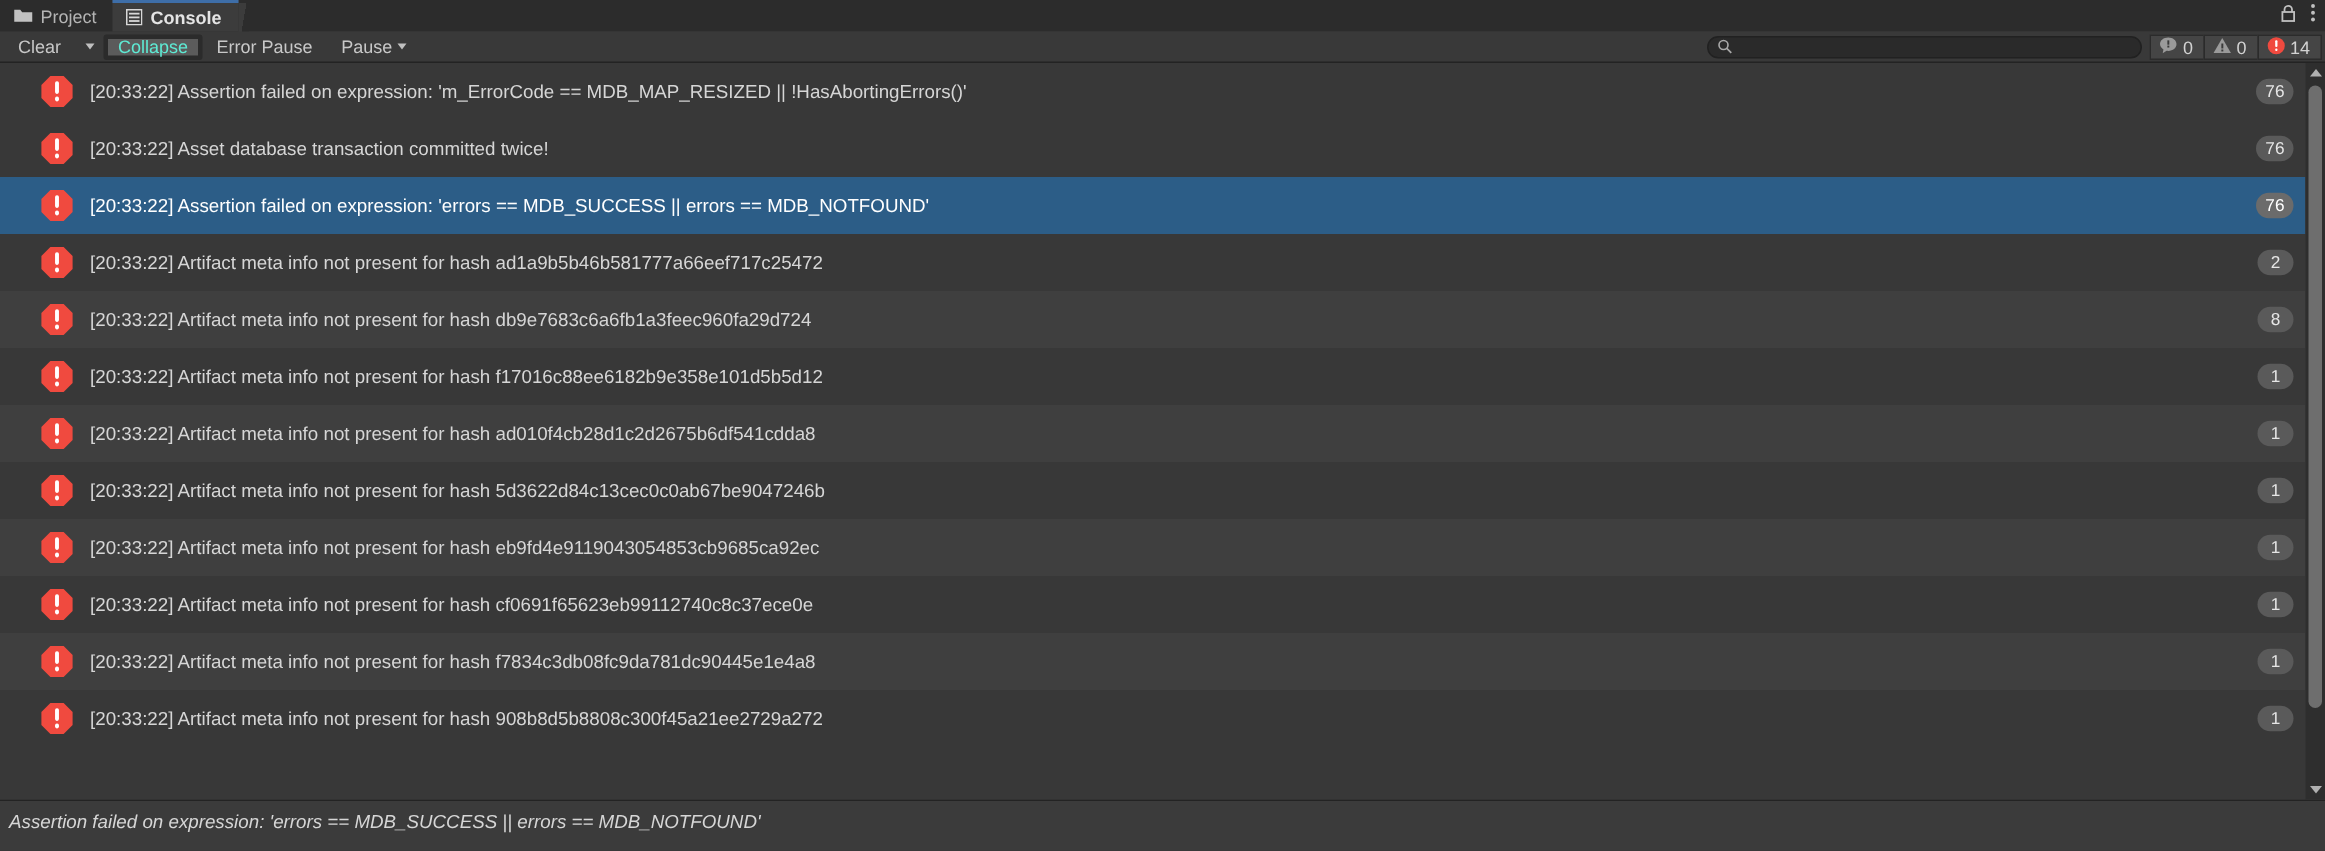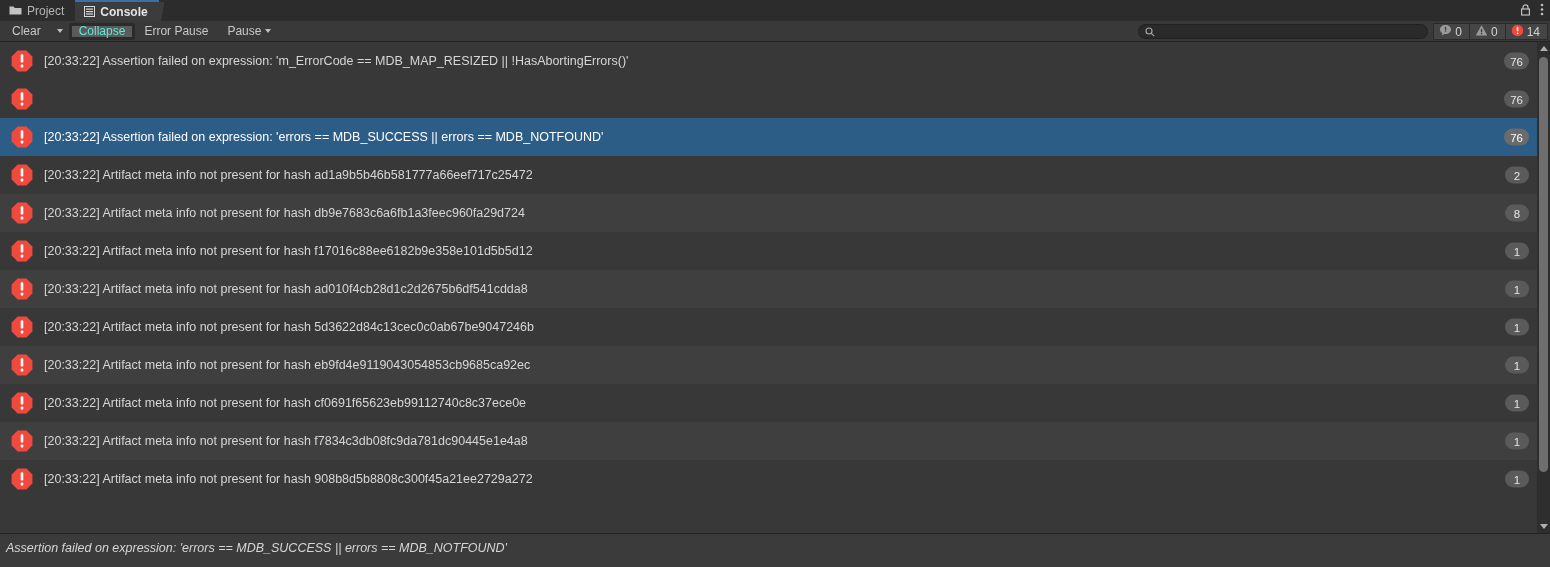--- a/index.html
+++ b/index.html
@@ -162,21 +162,21 @@
   .list {
     position: absolute;
     inset: 0 13px 0 0;
     overflow: hidden;
   }
   .row {
     height: 38px;
     display: flex;
     align-items: center;
     box-sizing: border-box;
-    padding-left: 10px;
+    padding-left: 26px;
     position: relative;
   }
   .row.even { background: #383838; }
   .row.odd  { background: #3f3f3f; }
   .row.sel  { background: #2c5d87; }
   .row-msg {
     font-size: 12.5px;
     color: #d6d6d6;
     margin-left: 10px;
     white-space: nowrap;
@@ -382,20 +382,21 @@
           </svg></span>
         <span class="row-msg">[20:33:22] Assertion failed on expression: 'm_ErrorCode == MDB_MAP_RESIZED || !HasAbortingErrors()'</span>
         <span class="badge">76</span>
       </div>
       <div class="row even">
         <span class="err-ico"><svg width="24" height="24" viewBox="0 0 24 24">
             <path d="M7.6 1.6h8.8L22.4 7.6v8.8L16.4 22.4H7.6L1.6 16.4V7.6z" fill="#f04a3f"></path>
             <rect x="10.7" y="5.2" width="2.6" height="8.4" rx="1.2" fill="#ffffff"></rect>
             <rect x="10.7" y="15.4" width="2.6" height="3.2" rx="1.2" fill="#ffffff"></rect>
           </svg></span>
+        <span class="row-msg">[20:33:22] Asset database transaction committed twice!</span>
         <span class="badge">76</span>
       </div>
       <div class="row sel">
         <span class="err-ico"><svg width="24" height="24" viewBox="0 0 24 24">
             <path d="M7.6 1.6h8.8L22.4 7.6v8.8L16.4 22.4H7.6L1.6 16.4V7.6z" fill="#f04a3f"></path>
             <rect x="10.7" y="5.2" width="2.6" height="8.4" rx="1.2" fill="#ffffff"></rect>
             <rect x="10.7" y="15.4" width="2.6" height="3.2" rx="1.2" fill="#ffffff"></rect>
           </svg></span>
         <span class="row-msg">[20:33:22] Assertion failed on expression: 'errors == MDB_SUCCESS || errors == MDB_NOTFOUND'</span>
         <span class="badge">76</span>

